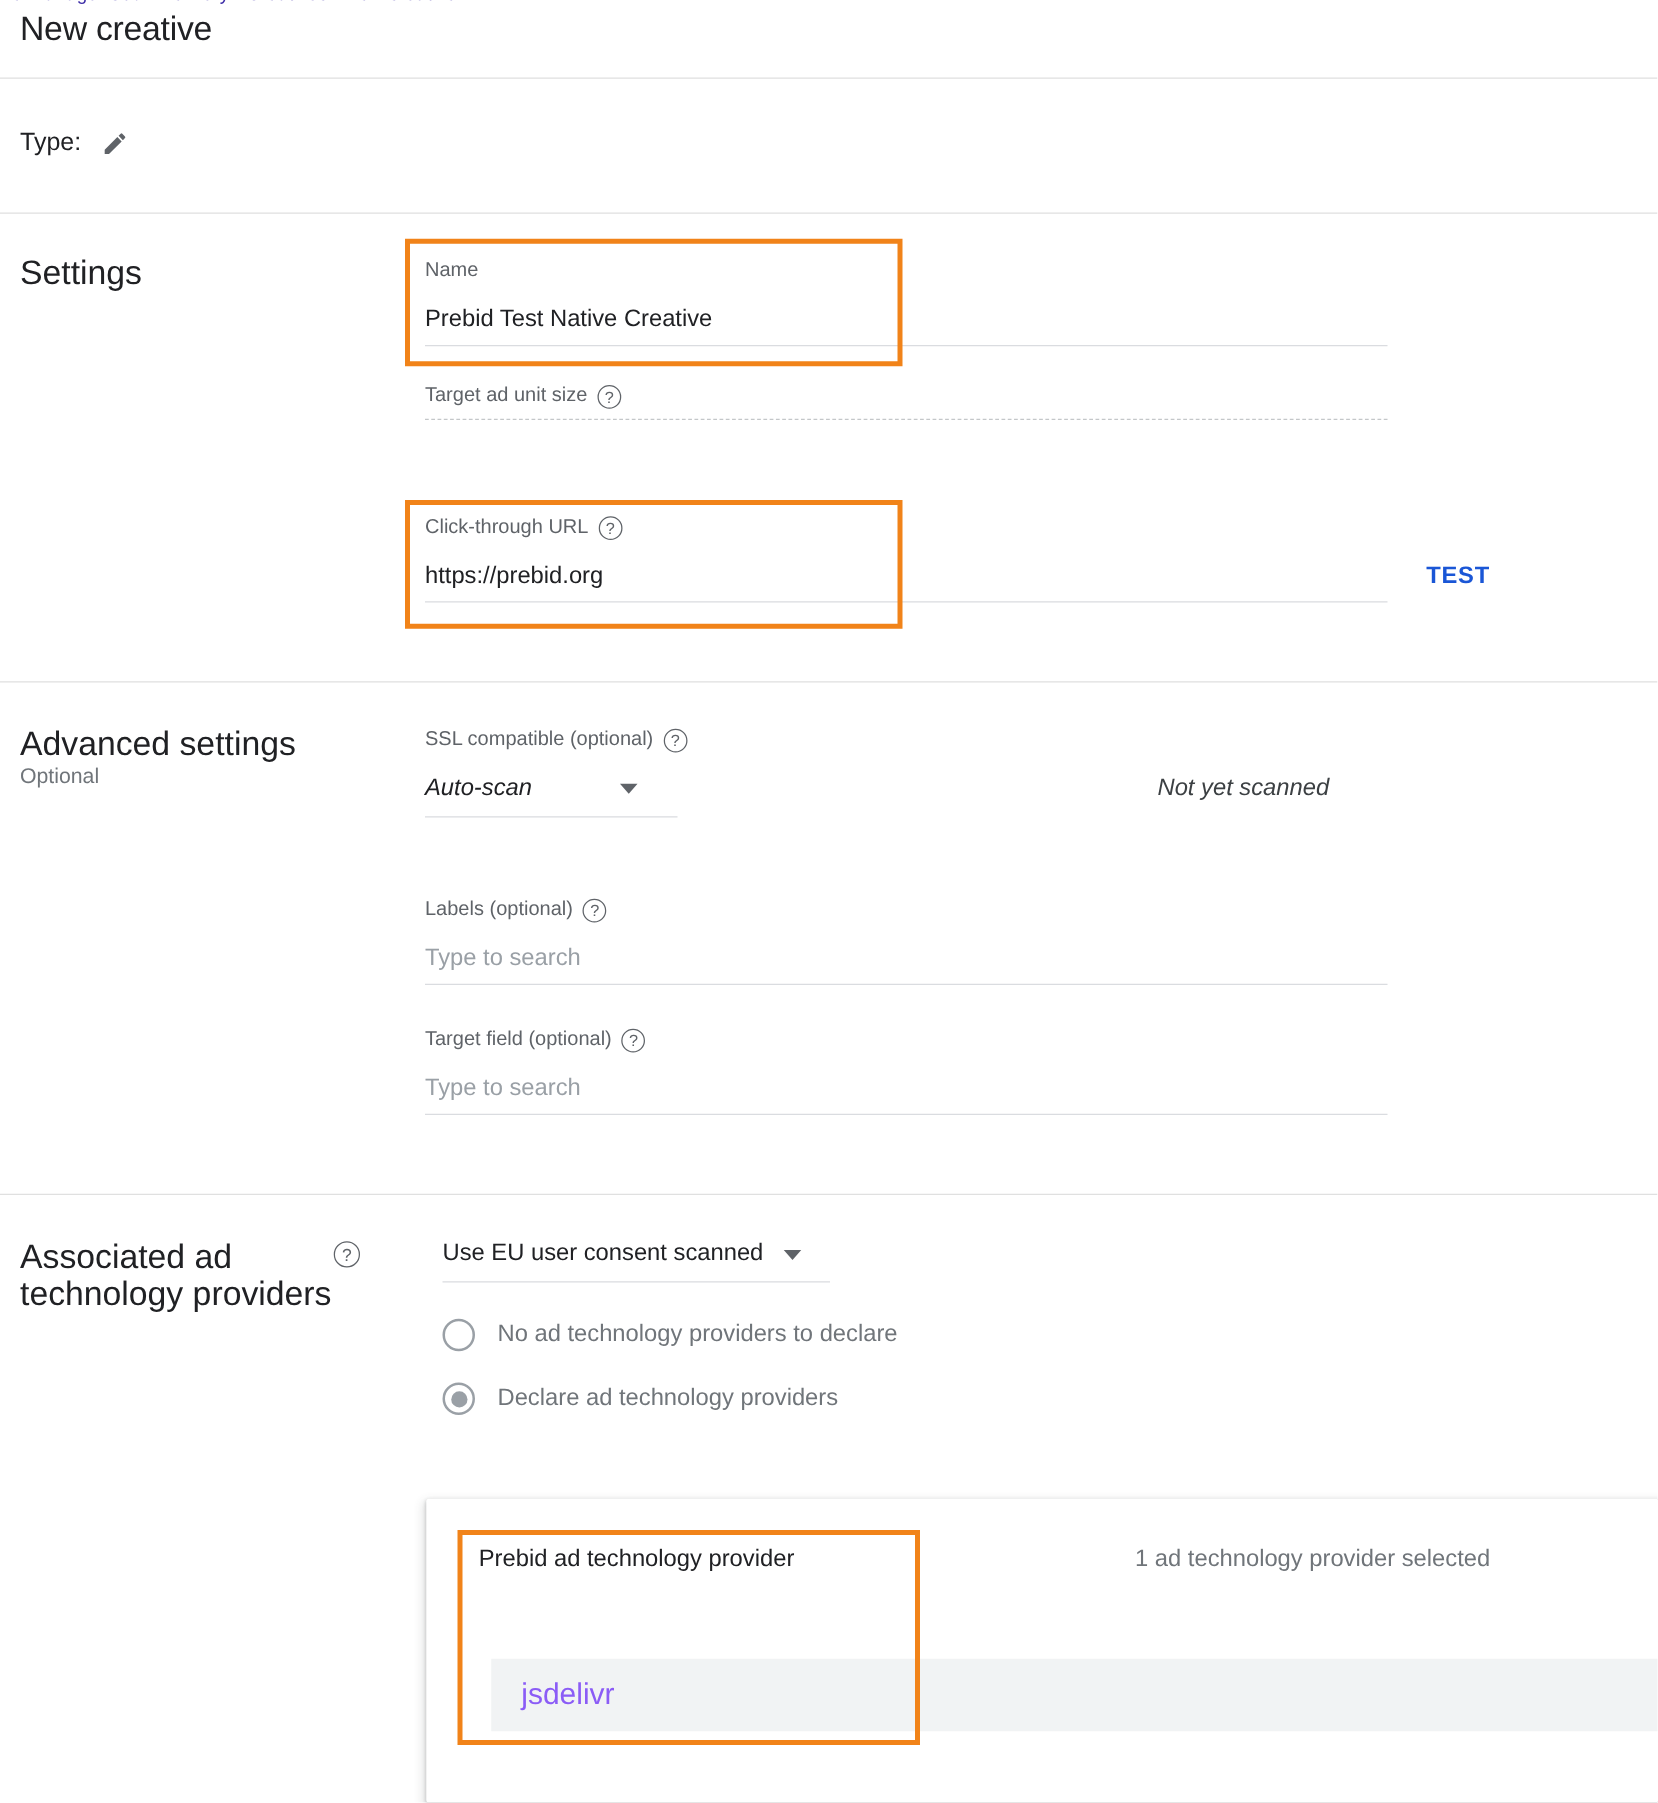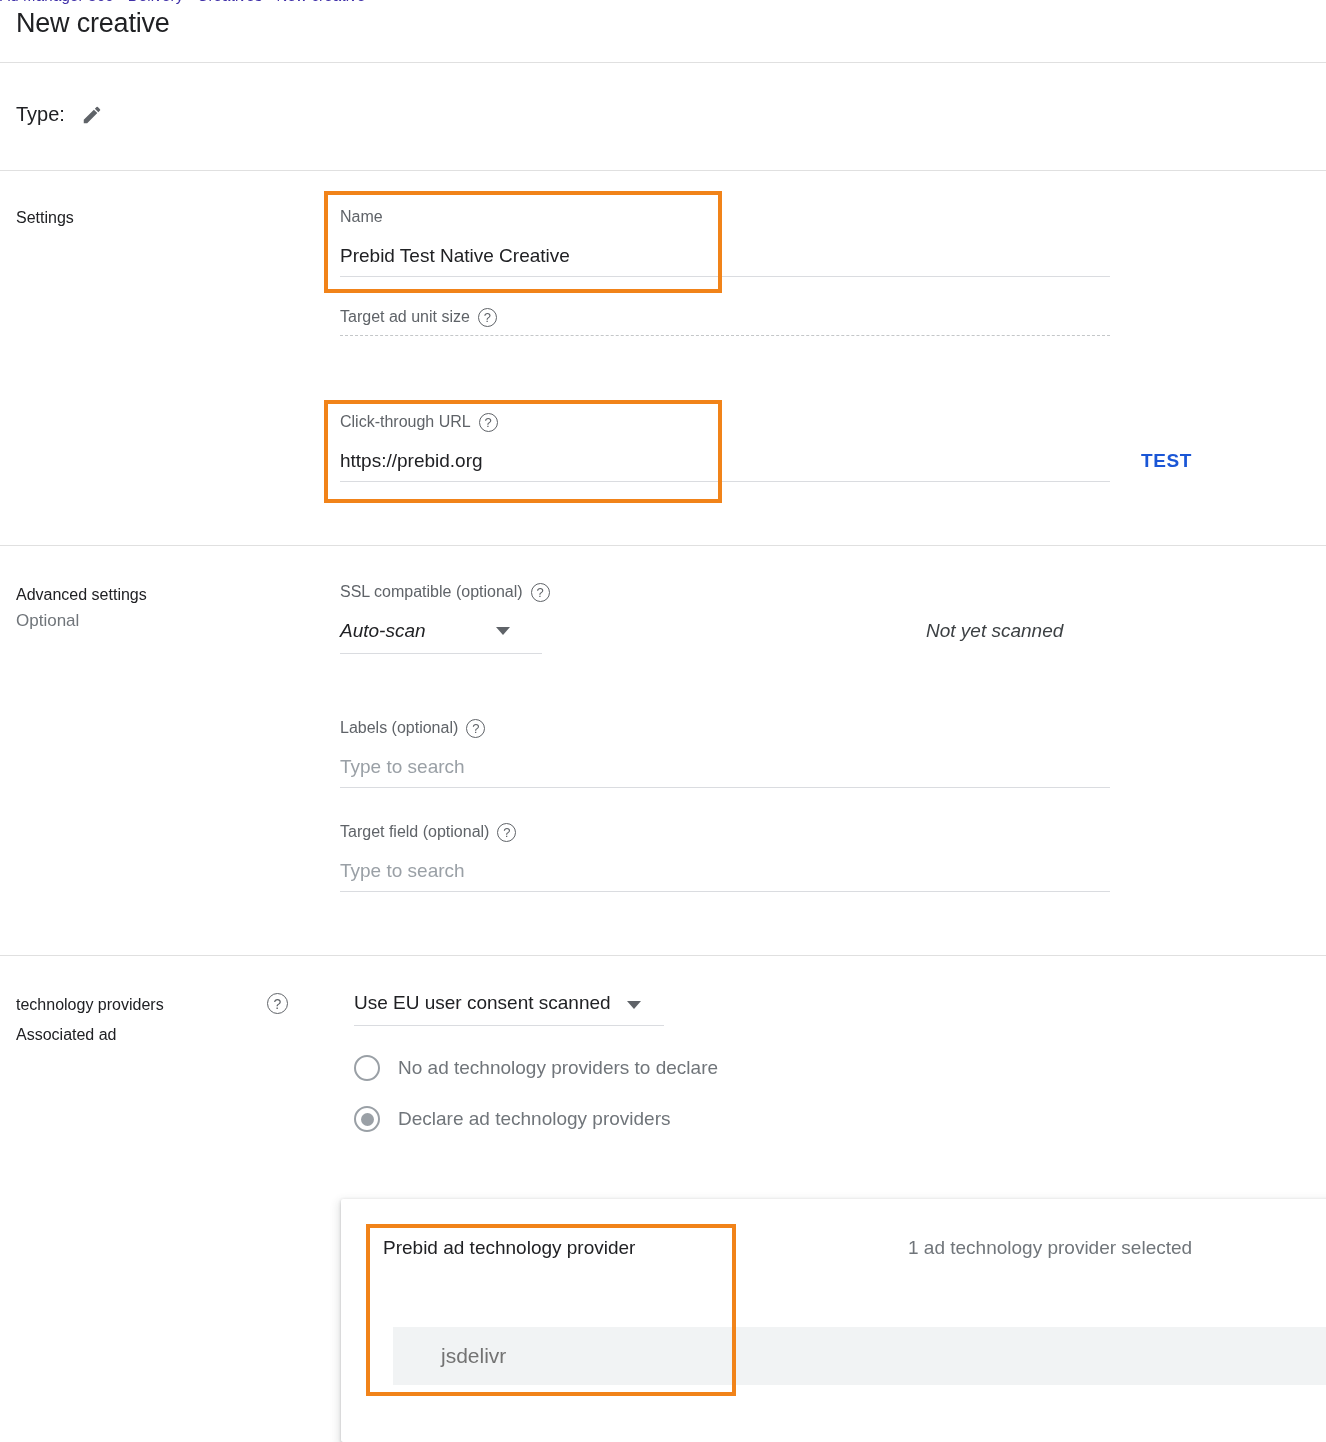--- a/index.html
+++ b/index.html
@@ -45,21 +45,21 @@
     position: absolute; left: 16px; top: 103px;
     display: flex; align-items: center; gap: 8px;
   }
   .type-label { font-size: 20px; color: #202124; }
   .type-value { font-size: 20px; color: #5f6368; }
   .pencil-icon { display: inline-flex; margin-left: 8px; cursor: pointer; }
 
   
   .sec-label {
     position: absolute; left: 16px;
-    font-size: 16px; color: #202124; font-weight: 400;
+    font-size: 27px; color: #202124; font-weight: 400;
     line-height: 30px;
   }
   .sec-sub {
     position: absolute; left: 16px;
     font-size: 17px; color: #70757a;
   }
 
   
   .field { position: absolute; }
   .field .flabel {
@@ -161,21 +161,21 @@
   }
   .prov-count {
     position: absolute; left: 567px; top: 38px;
     font-size: 19px; color: #70757a; white-space: nowrap;
   }
   .prov-item {
     position: absolute; left: 52px; top: 128px; width: 958px; height: 58px;
     background: #f1f3f4; display: flex; align-items: center;
   }
   .prov-item-name {
-    font-size: 21px; color: #737373; padding-left: 48px;
+    font-size: 24px; color: #8b5cf6; padding-left: 24px;
   }
 </style>
 </head>
 <body>
 
 <div class="page">
 
   <div class="top-cut">
     <div class="frag">Ad Manager 360  ·  Delivery  ·  Creatives  ·  New creative</div>
   </div>
@@ -257,22 +257,22 @@
       <span>Target field (optional)</span>
       <span class="help-icon">?</span>
     </div>
     <div class="fvalue placeholder">Type to search</div>
     <div class="underline"></div>
   </div>
 
   <div class="divider d4"></div>
 
   <div class="sec-label" style="top:990px; width:270px;">
+    <div>Associated ad</div>
     <div>technology providers</div>
-    <div>Associated ad</div>
   </div>
   <div style="position:absolute; left:267px; top:993px;">
     <span class="help-icon big">?</span>
   </div>
 
   <div class="consent-sel">
     <span class="cval">Use EU user consent scanned</span>
     <span class="ccaret"></span>
     <div class="underline"></div>
   </div>

